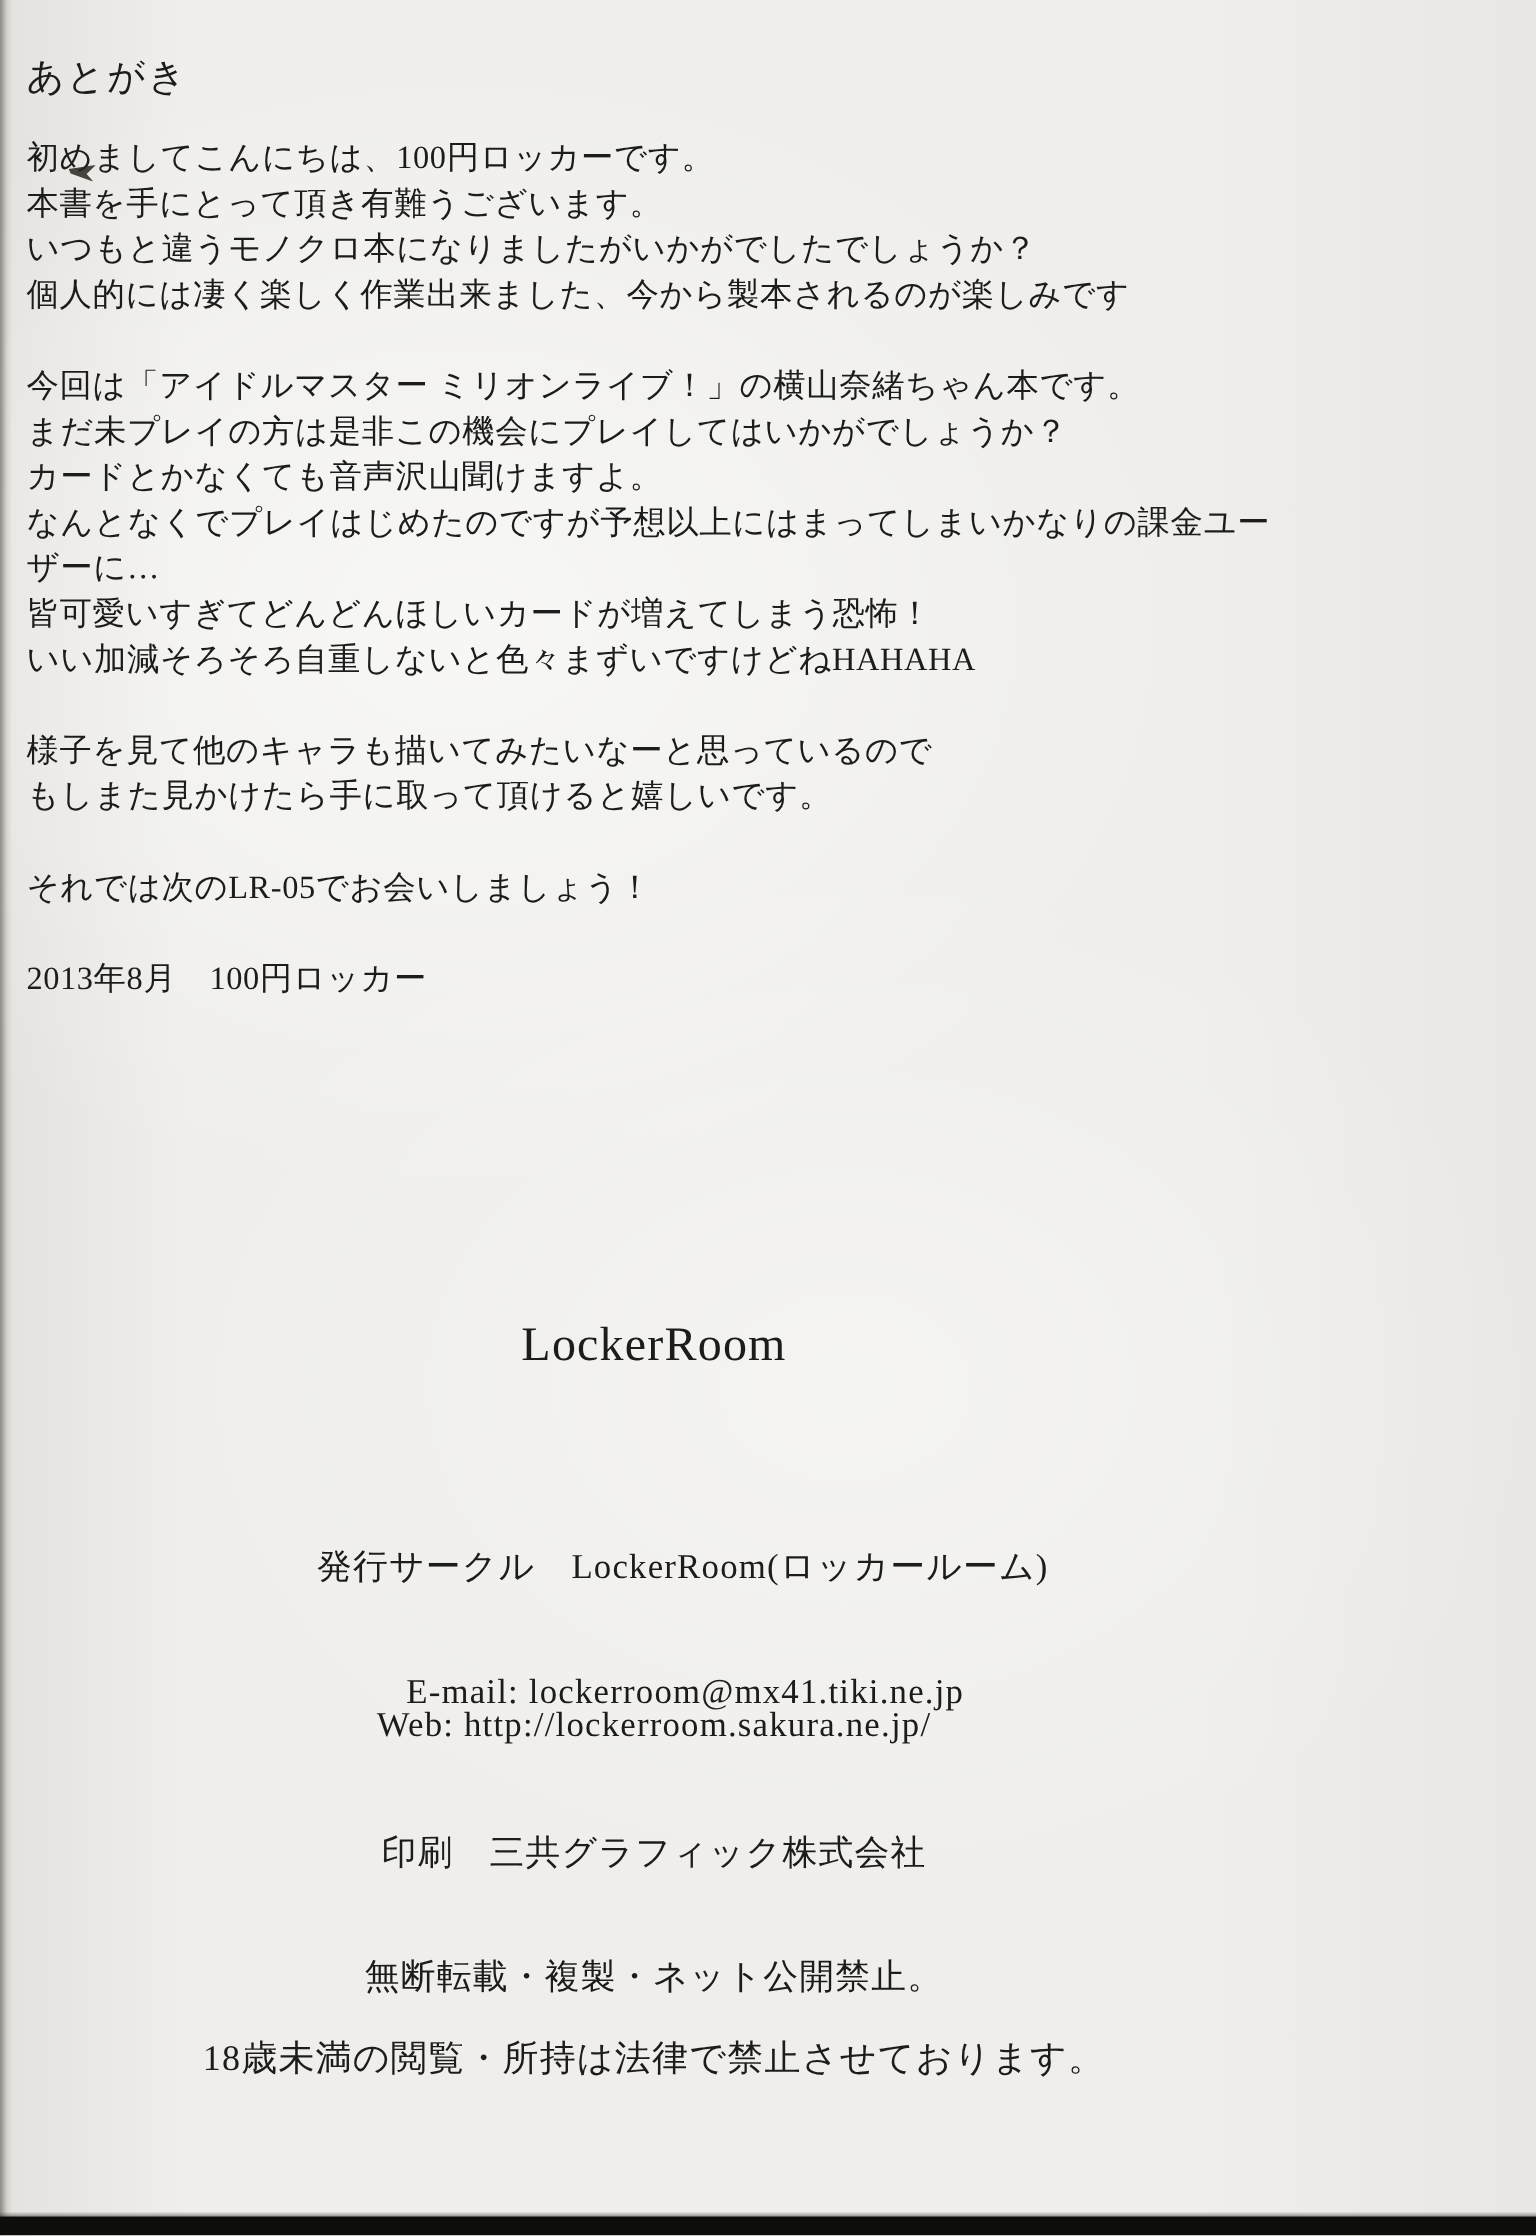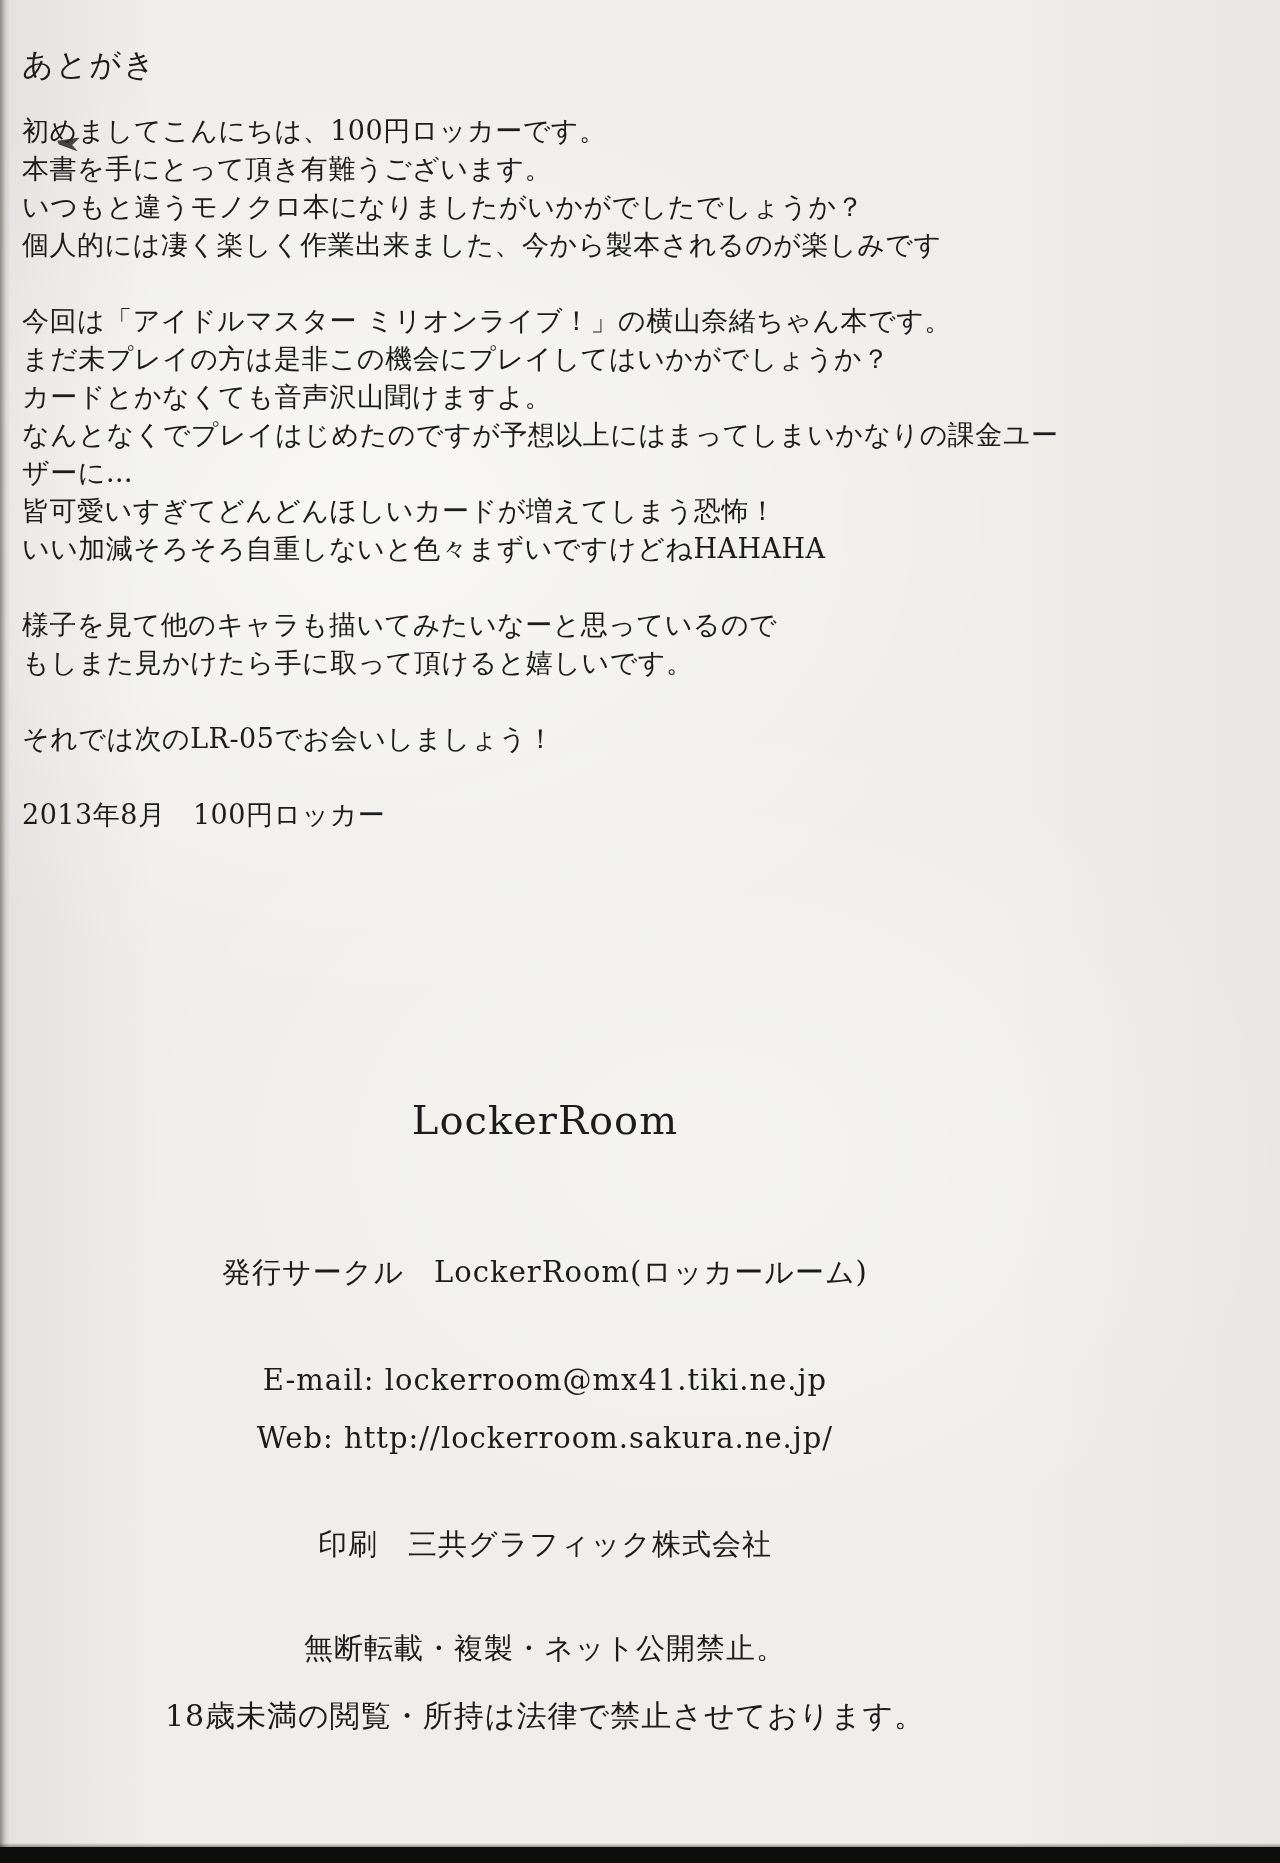--- a/index.html
+++ b/index.html
@@ -16,20 +16,21 @@
   .page{
     position:relative;
     width:1280px;height:1863px;
     overflow:hidden;
     color:var(--ink);
     background:
       radial-gradient(ellipse 900px 700px at 30% 28%, rgba(255,255,255,.55), rgba(255,255,255,0) 70%),
       radial-gradient(ellipse 800px 600px at 55% 62%, rgba(255,255,255,.35), rgba(255,255,255,0) 75%),
       linear-gradient(90deg, #e4e2de 0%, #efeeeb 12%, #efeeea 78%, #e9e7e3 100%),
       var(--paper);
+    font-family: Liberation Serif, serif;
   }
   
   .scan-edge-left{
     position:absolute;left:0;top:0;bottom:0;width:10px;
     background:linear-gradient(90deg, rgba(70,66,60,.55), rgba(120,115,108,.18) 55%, rgba(0,0,0,0));
   }
   .scan-bar-bottom{
     position:absolute;left:0;right:0;bottom:0;height:16px;
     background:var(--scan-bar);
   }
@@ -65,23 +66,23 @@
     position:absolute;left:0;width:1090px;
     text-align:center;
     font-size:29px;line-height:36px;
     letter-spacing:1px;
   }
   .colophon-title{
     top:1088px;
     font-size:40px;line-height:64px;letter-spacing:1px;
   }
   .colophon-date{top:1198px;}
-  .colophon-circle{top:1254px;}
+  .colophon-circle{top:1288px;margin-left:24px;}
   .colophon-publisher{top:1310px;}
-  .colophon-email{top:1362px;}
+  .colophon-email{top:1392px;padding-left:26px;}
   .colophon-web{top:1420px;}
   .colophon-print{top:1526px;}
   .colophon-notice1{top:1630px;}
   .colophon-notice2{top:1698px;font-size:30px;}
 </style>
 </head>
 <body>
 
 <div class="page">
 

